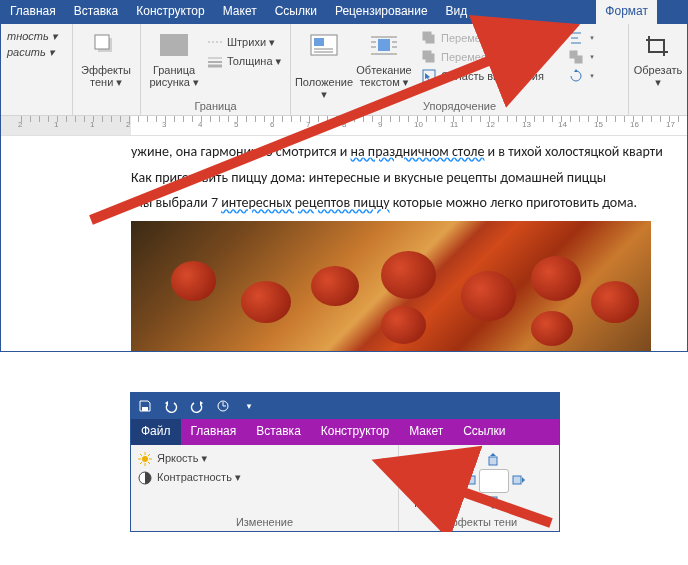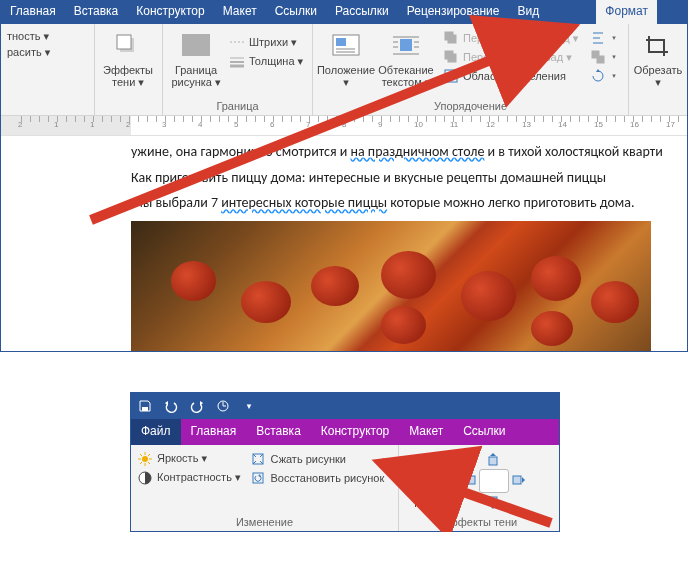--- a/index.html
+++ b/index.html
@@ -61,31 +61,30 @@
 <body>
 
 <div class="top-window" style="position:relative;">
 
   <div class="tabs1">
     <div class="tab">Главная</div>
     <div class="tab">Вставка</div>
     <div class="tab">Конструктор</div>
     <div class="tab">Макет</div>
     <div class="tab">Ссылки</div>
-    <div class="tab">Рассылки</div>
     <div class="tab">Рецензирование</div>
     <div class="tab">Вид</div>
     <div class="spacer"></div>
     <div class="tab format active">Формат</div>
     <div style="width:30px;background:#2b579a;"></div>
   </div>
 
   <div class="ribbon1">
 
-    <div class="rgroup" style="width:94px;">
+    <div class="rgroup" style="width:72px;font-style:italic;">
       <div class="body">
         <div class="stack">
           <div class="row">
             <span>тность ▾</span>
           </div>
           <div class="row">
             <span>расить ▾</span>
           </div>
         </div>
       </div>
@@ -147,21 +146,21 @@
       <div class="body">
         <div class="bigbtn">
           <div class="ic">
             <svg width="30" height="26">
                 <rect x="2" y="2" width="26" height="20" fill="#fff" stroke="#888"></rect>
                 <rect x="5" y="5" width="10" height="8" fill="#6aa0e0"></rect>
                 <line x1="5" y1="16" x2="24" y2="16" stroke="#888"></line>
                 <line x1="5" y1="19" x2="24" y2="19" stroke="#888"></line>
               </svg>
           </div>
-          <div class="lbl" style="white-space:pre-line;">Положение
+          <div class="lbl" style="white-space:pre-line;margin-top:12px;">Положение
 ▾</div>
         </div>
         <div class="bigbtn">
           <div class="ic">
             <svg width="30" height="26">
                 <rect x="9" y="6" width="12" height="12" fill="#6aa0e0"></rect>
                 <line x1="2" y1="4" x2="28" y2="4" stroke="#888"></line>
                 <line x1="2" y1="9" x2="7" y2="9" stroke="#888"></line>
                 <line x1="23" y1="9" x2="28" y2="9" stroke="#888"></line>
                 <line x1="2" y1="14" x2="7" y2="14" stroke="#888"></line>
@@ -347,21 +346,21 @@
       <div class="seg" style="left: 668px;"></div>
       <div class="seg" style="left: 677px;"></div>
     </div>
 
   <div class="doc">
     <p>
       <span>ужине, она гармонично смотрится и </span><span class="underline-wave">на праздничном столе</span><span> и в тихой холостяцкой кварти</span>
     </p>
     <p>Как приготовить пиццу дома: интересные и вкусные рецепты домашней пиццы</p>
     <p>
-      <span>Мы выбрали 7 </span><span class="underline-wave">интересных которые пиццы</span><span> которые можно легко приготовить дома.</span>
+      <span>Мы выбрали 7 </span><span class="underline-wave">интересных рецептов пиццу</span><span> которые можно легко приготовить дома.</span>
     </p>
     <div class="pizza">
       <div class="pep" style="left:40px;top:40px;width:45px;height:40px;"></div>
       <div class="pep" style="left:110px;top:60px;width:50px;height:42px;"></div>
       <div class="pep" style="left:180px;top:45px;width:48px;height:40px;"></div>
       <div class="pep" style="left:250px;top:30px;width:55px;height:48px;"></div>
       <div class="pep" style="left:250px;top:85px;width:45px;height:38px;"></div>
       <div class="pep" style="left:330px;top:50px;width:55px;height:50px;"></div>
       <div class="pep" style="left:400px;top:35px;width:50px;height:45px;"></div>
       <div class="pep" style="left:400px;top:90px;width:42px;height:35px;"></div>
@@ -444,41 +443,20 @@
           <div class="row">
             <span class="ic">
                 <svg width="14" height="14">
                   <circle cx="7" cy="7" r="6" fill="#fff" stroke="#444"></circle>
                   <path d="M7 1 A6 6 0 0 1 7 13 Z" fill="#444"></path>
                 </svg>
               </span>
             <span>Контрастность ▾</span>
           </div>
         </div>
-        <div class="stack">
-          <div class="row">
-            <span class="ic">
-                <svg width="14" height="14">
-                  <rect x="2" y="2" width="10" height="10" fill="none" stroke="#3a7abd"></rect>
-                  <path d="M2 2 L5 5 M12 2 L9 5 M2 12 L5 9 M12 12 L9 9" stroke="#3a7abd"></path>
-                </svg>
-              </span>
-            <span>Сжать рисунки</span>
-          </div>
-          <div class="row">
-            <span class="ic">
-                <svg width="14" height="14">
-                  <rect x="2" y="2" width="10" height="10" fill="none" stroke="#3a7abd"></rect>
-                  <path d="M9 5 A3 3 0 1 1 5 5" fill="none" stroke="#3a7abd"></path>
-                  <path d="M9 3 L10 6 L7 5 Z" fill="#3a7abd"></path>
-                </svg>
-              </span>
-            <span>Восстановить рисунок</span>
-          </div>
-        </div>
       </div>
       <div class="label">Изменение</div>
     </div>
 
     <div class="rgroup" style="flex:1;border-right:none;">
       <div class="body" style="gap:8px;">
         <div class="bigbtn" style="width:48px;">
           <div class="ic">
             <svg width="26" height="24">
                 <rect x="6" y="6" width="14" height="14" fill="#d0d0d0"></rect>

